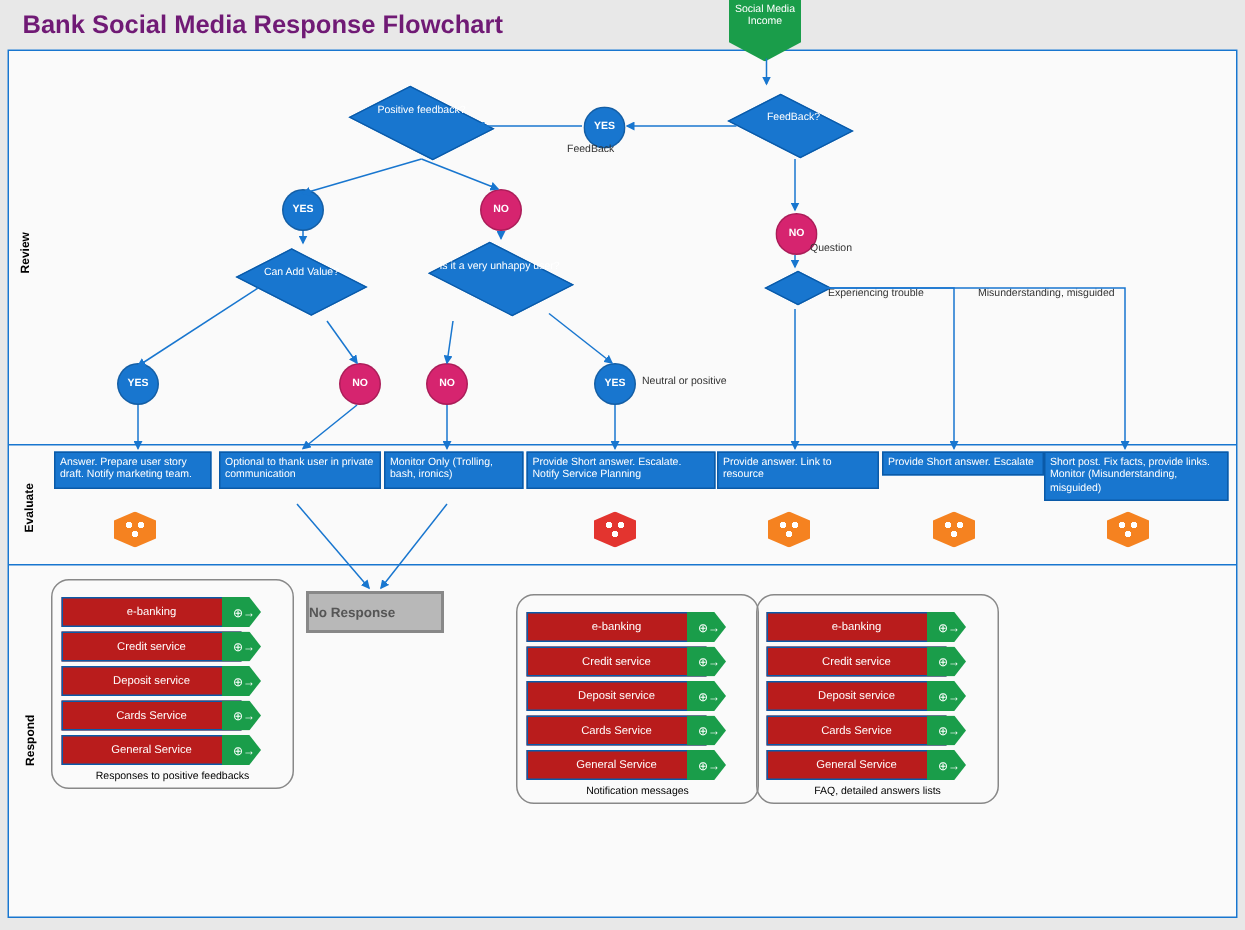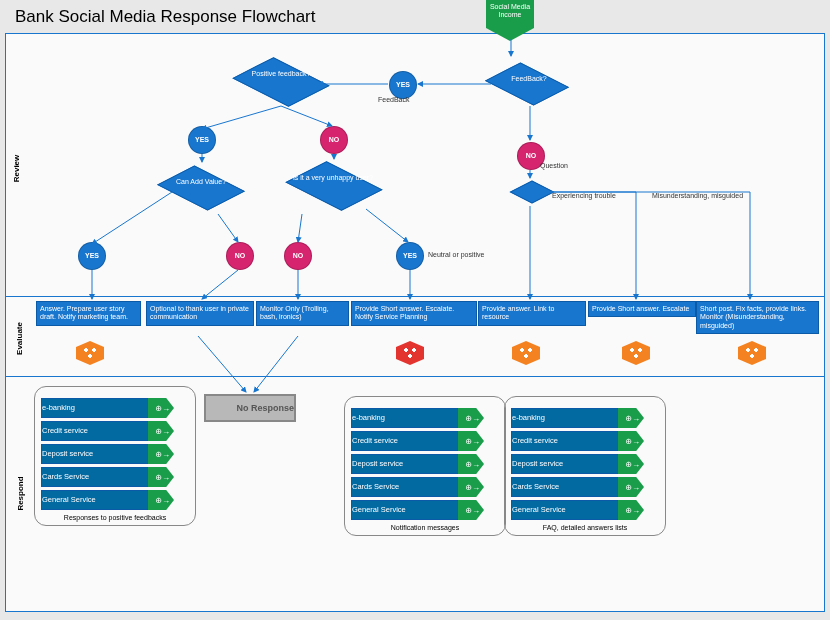--- a/index.html
+++ b/index.html
@@ -1,33 +1,33 @@
 <!DOCTYPE html>
 <html><head>
 <meta charset="utf-8">
 <style>
 body{margin:0;padding:5px;background:#e8e8e8;font-family:Verdana,Arial,sans-serif;font-size:8px;width:820px}
-.title{font-size:17px;font-weight:normal;color:#000000;margin:2px 0 6px 10px}
+.title{font-size:17px;font-weight:bold;color:#701a75;margin:2px 0 6px 10px}
 .frame{border:1px solid #1876cf;background:#fafafa;position:relative;height:577px}
 .swimlane-label{position:absolute;left:-3px;transform:rotate(-90deg);transform-origin:center;font-weight:bold;font-size:8px}
 .lane-divider{position:absolute;left:0;right:0;border-top:1px solid #1876cf}
 .diamond{position:absolute;width:70px;height:50px;background:#1876cf;transform:rotate(45deg) skew(-18deg,-18deg);border:1px solid #0a5aa8}
 .diamond-txt{position:absolute;width:90px;text-align:center;color:#fff;font-size:7px;line-height:1.15;z-index:2;pointer-events:none}
 .circle{position:absolute;width:26px;height:26px;border-radius:50%;color:#fff;text-align:center;line-height:26px;font-size:7px;font-weight:bold;border:1px solid rgba(0,0,0,.2)}
 .circle.yes{background:#1876cf}
 .circle.no{background:#d6246f}
 .evalbox{position:absolute;width:97px;background:#1876cf;color:#fff;font-size:7px;padding:3px;border:1px solid #0a5aa8;line-height:1.2}
 .hex{position:absolute;width:28px;height:24px;background:#f58220;clip-path:polygon(50% 0,100% 25%,100% 75%,50% 100%,0 75%,0 25%)}
 .hex.red{background:#e3342f}
 .hex::after{content:"";position:absolute;top:6px;left:6px;width:16px;height:12px;background:radial-gradient(circle at 4px 3px,#fff 2px,transparent 2px),radial-gradient(circle at 12px 3px,#fff 2px,transparent 2px),radial-gradient(circle at 8px 9px,#fff 2px,transparent 2px)}
 .start-shield{position:absolute;width:48px;height:38px;background:#1a9d4a;clip-path:polygon(0 0,100% 0,100% 70%,50% 100%,0 70%);color:#fff;font-size:7px;text-align:center;padding-top:4px;line-height:1.1;border-top:1px solid #0d7735}
-.noresp{position:absolute;width:88px;height:24px;background:#b8b8b8;border:2px solid #888;color:#555;font-weight:bold;text-align:right;line-height:24px;font-size:9px}
+.noresp{position:absolute;width:88px;height:24px;background:#b8b8b8;border:2px solid #888;color:#555;font-weight:bold;text-align:left;line-height:24px;font-size:9px}
 .list-group{position:absolute;border:1px solid #888;border-radius:12px;padding:8px 6px 4px}
 .list-group-title{text-align:center;font-size:7px;margin-top:4px}
-.svc-item{width:118px;height:18px;background:#0369a1;color:#fff;margin:3px 0;position:relative;text-align:left;line-height:18px;font-size:7.5px;border:1px solid #0a5aa8}
+.svc-item{width:118px;height:18px;background:#b91c1c;color:#fff;margin:3px 0;position:relative;text-align:center;line-height:18px;font-size:7.5px;border:1px solid #0a5aa8}
 .svc-item::after{content:"";position:absolute;right:-14px;top:-1px;width:26px;height:20px;background:#1a9d4a;clip-path:polygon(0 0,70% 0,100% 50%,70% 100%,0 100%)}
 .svc-item::before{content:"⊕→";position:absolute;right:-10px;top:0;color:#fff;z-index:2;font-size:8px;line-height:20px}
 .edge-label{position:absolute;font-size:7px;color:#333}
 svg.edges{position:absolute;top:0;left:0;pointer-events:none}
 </style>
 </head>
 <body>
 
 <div class="title">Bank Social Media Response Flowchart</div>
 

